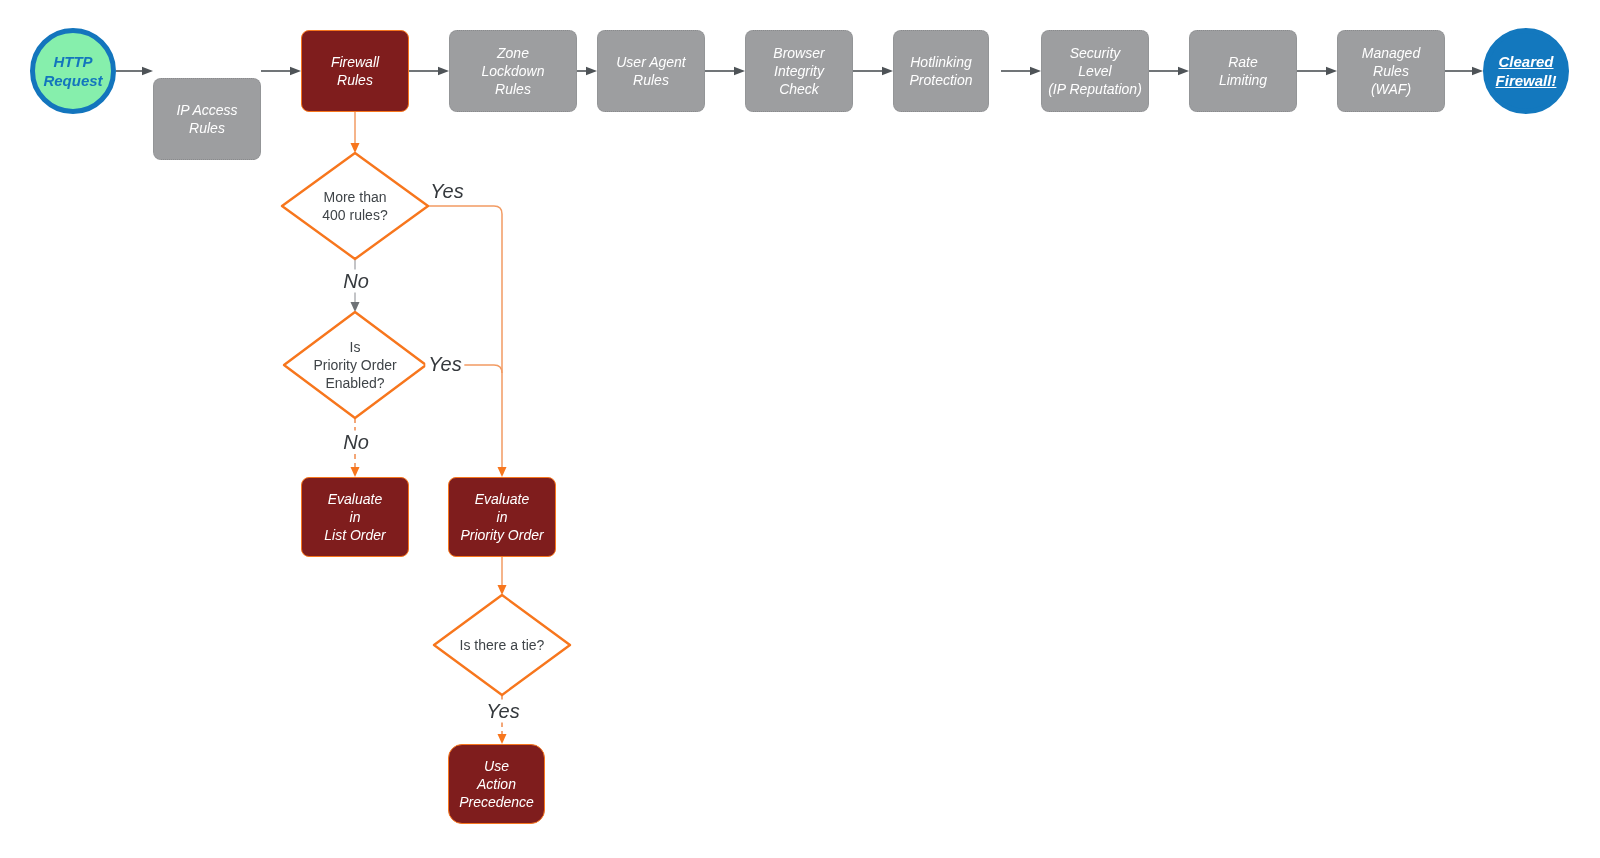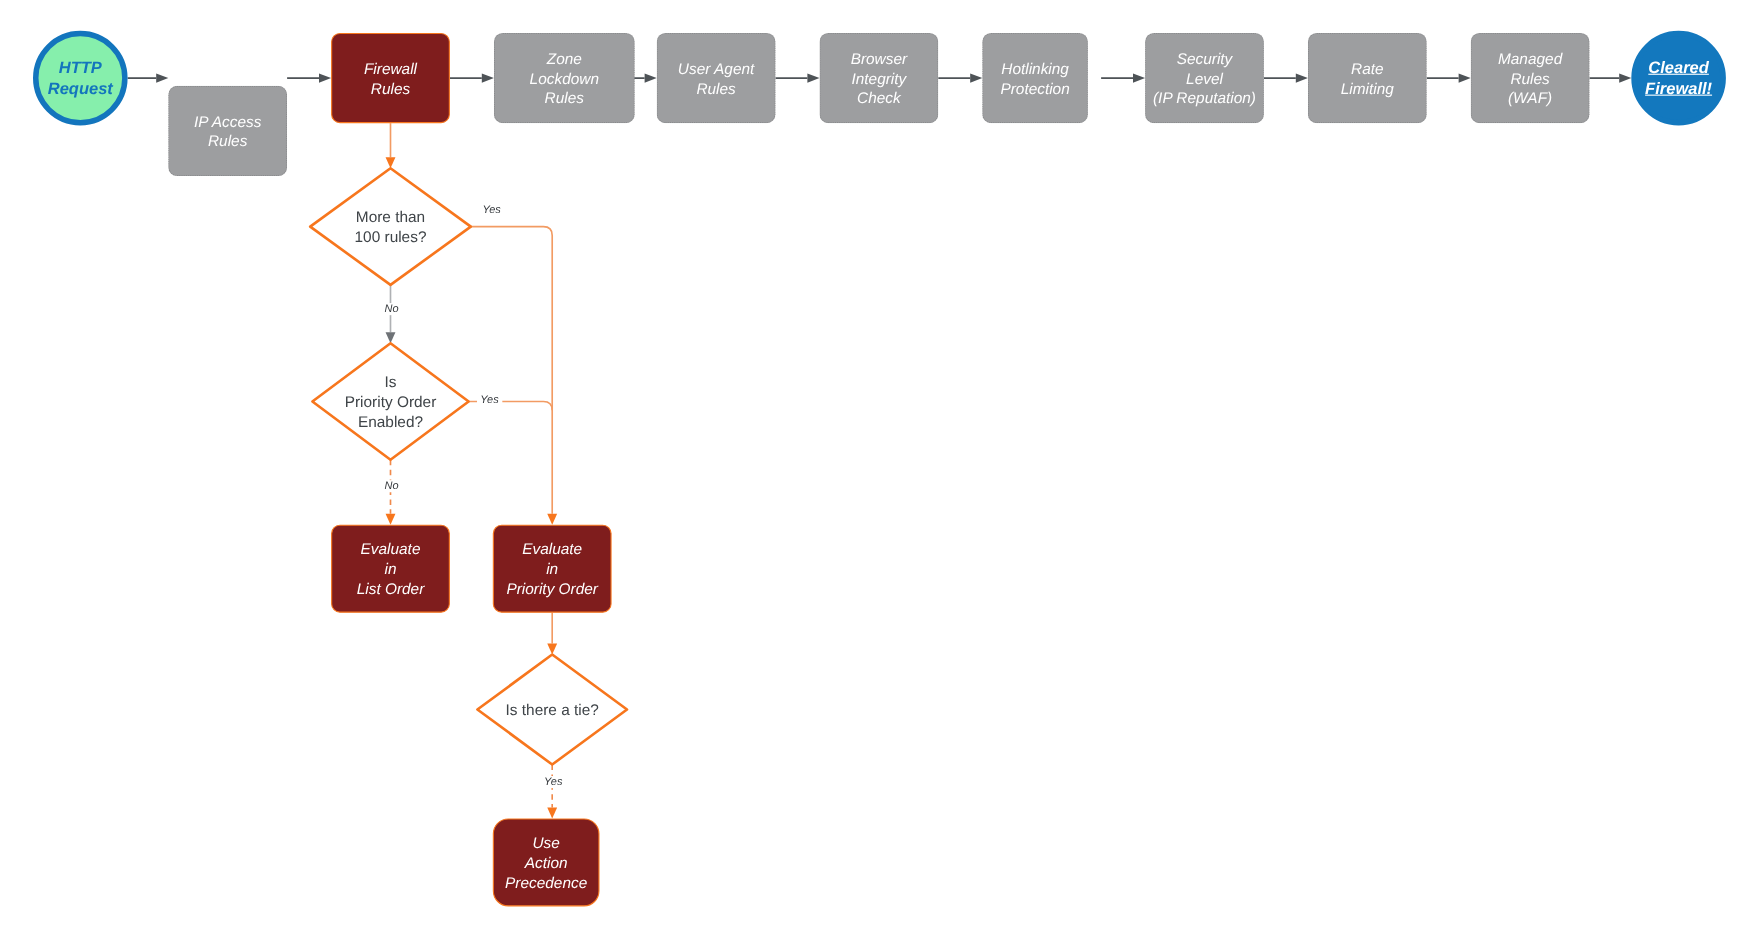--- a/index.html
+++ b/index.html
@@ -21,21 +21,21 @@
         text-align:center;white-space:pre-line;box-sizing:border-box;z-index:2;}
   .pill{border-radius:8px;font-style:italic;font-size:14px;line-height:18px;color:#ffffff;padding:2px;}
   .pill-gray{background:#9D9EA0;border:1px dotted #8A8B8D;}
   .pill-orange{background:#7f1d1d;border:1px solid #F7761D;}
   .circle{border-radius:50%;font-weight:bold;font-style:italic;font-size:15px;line-height:19px;}
   .circle-start{background:#86efac;border:5px solid #1375BD;color:#1375BD;}
   .circle-end{background:#1378BE;border:5px solid #1378BE;color:#ffffff;}
   .diamond-text{position:absolute;z-index:3;text-align:center;white-space:pre-line;
         font-size:14px;line-height:18px;color:#3F4448;}
   .edge-label{position:absolute;z-index:3;transform:translate(-50%,-50%);
-        font-style:italic;font-size:10px;color:#35393D;background:#ffffff;padding:0 3px;}
+        font-style:italic;font-size:20px;color:#35393D;background:#ffffff;padding:0 3px;}
 </style>
 </head>
 <body>
 
 <div id="canvas">
 
   <svg id="edges" width="1600" height="858" viewBox="0 0 1600 858">
 
     <line class="edge-gray" x1="116" y1="71" x2="142" y2="71"></line>
     <polygon class="ah-gray" points="153,71 142,66.8 142,75.2"></polygon>
@@ -114,21 +114,21 @@
 Limiting</div>
 
   <div class="node pill pill-gray" style="left:1337px;top:30px;width:108px;height:82px;">Managed
 Rules
 (WAF)</div>
 
   <div class="node circle circle-end" style="left:1483px;top:28px;width:86px;height:86px;text-decoration:underline;">Cleared
 Firewall!</div>
 
   <div class="diamond-text" style="left:285px;top:188px;width:140px;">More than
-100 rules?</div>
+400 rules?</div>
   <div class="diamond-text" style="left:285px;top:338px;width:140px;">Is
 Priority Order
 Enabled?</div>
   <div class="diamond-text" style="left:432px;top:636px;width:140px;">Is there a tie?</div>
 
   <div class="node pill pill-orange" style="left:301px;top:477px;width:108px;height:80px;">Evaluate
 in
 List Order</div>
   <div class="node pill pill-orange" style="left:448px;top:477px;width:108px;height:80px;">Evaluate
 in

